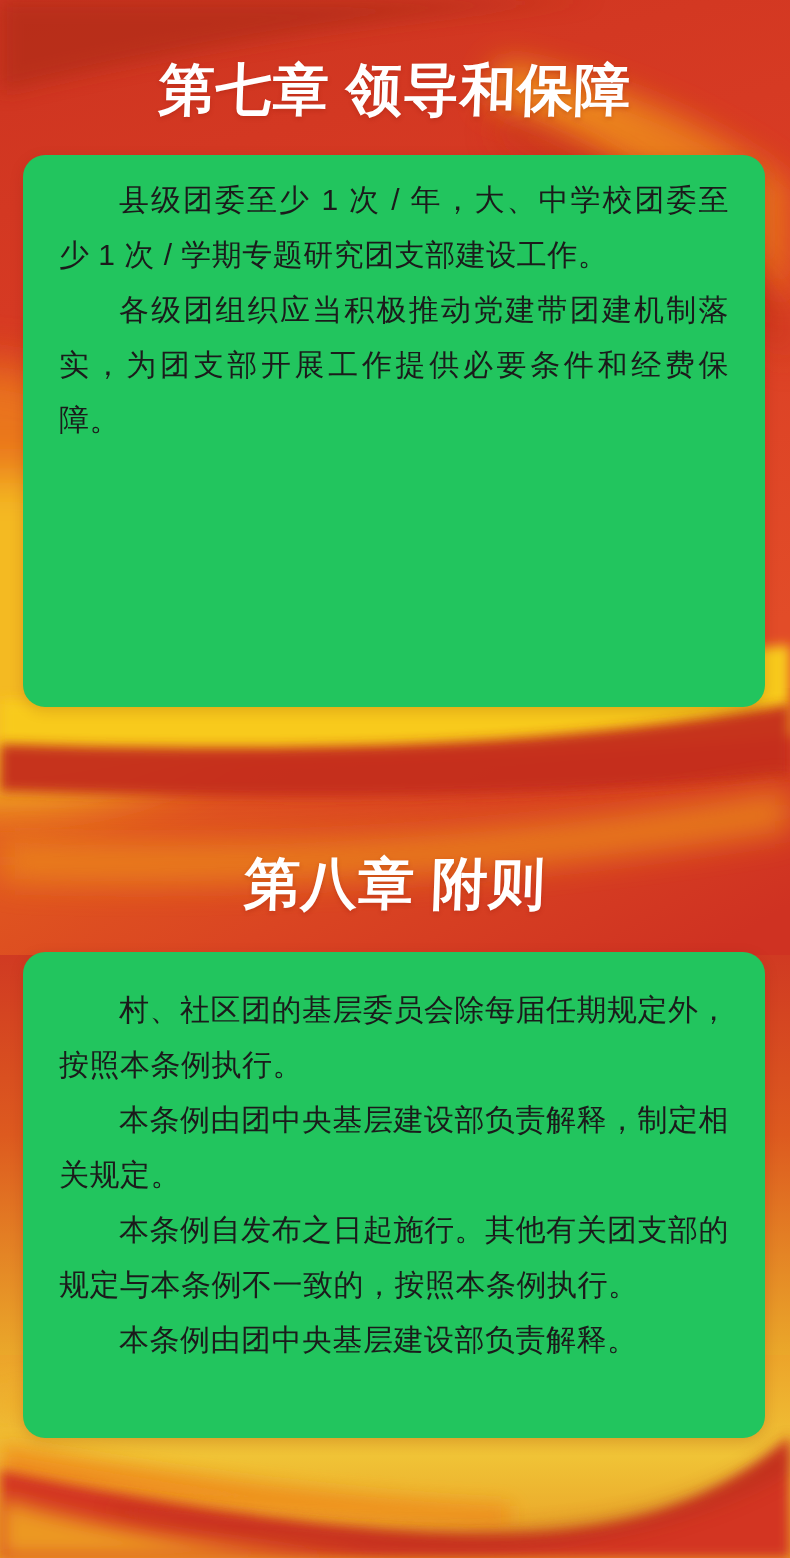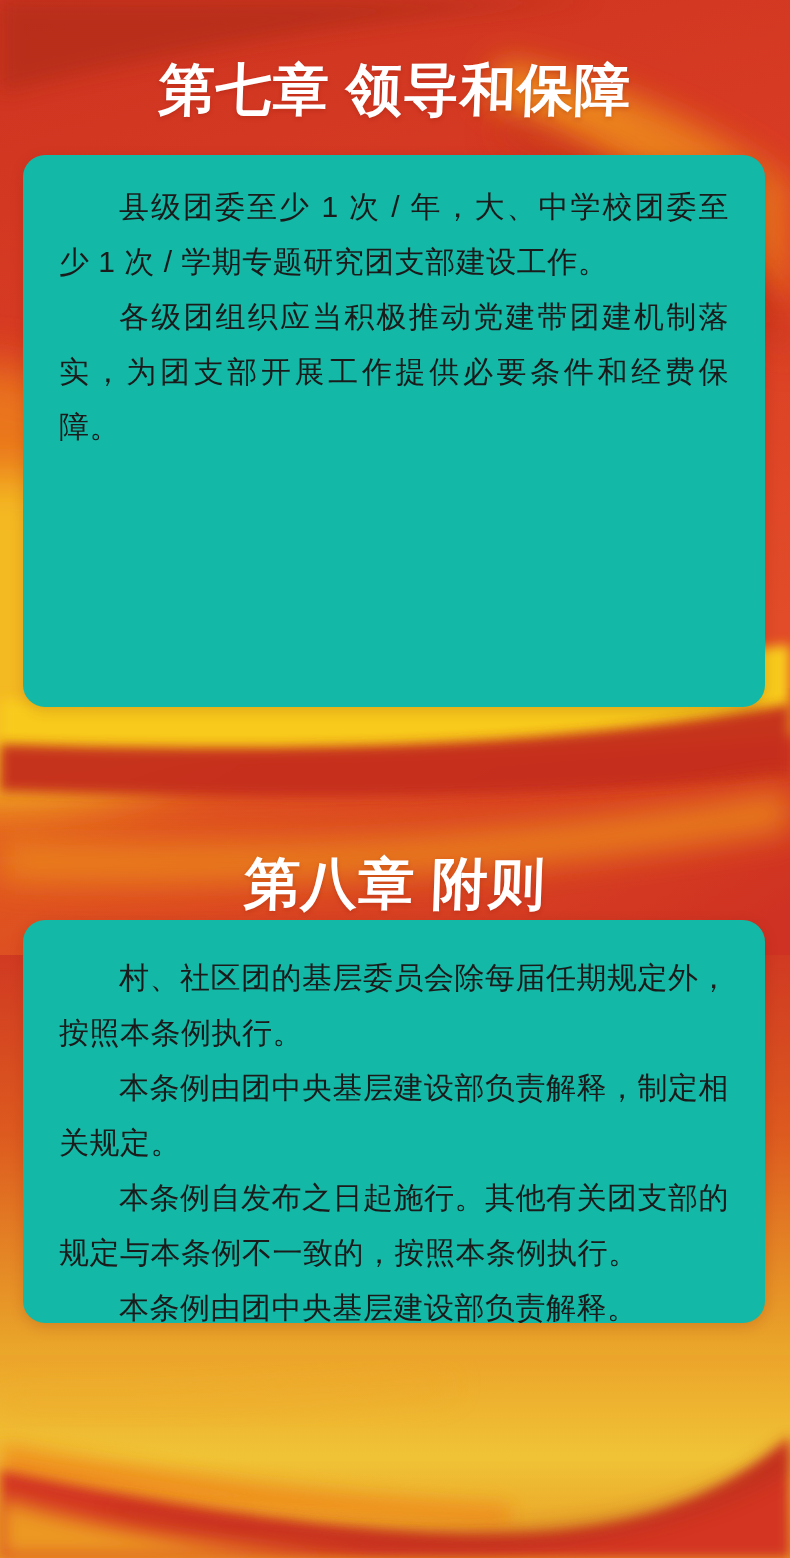--- a/index.html
+++ b/index.html
@@ -12,26 +12,26 @@
   .chapter-title{
     position:absolute;left:0;width:100%;margin:0;text-align:center;
     color:#ffffff;font-size:56px;font-weight:900;letter-spacing:1px;
     line-height:1.15;transform:skewX(-2deg);
     text-shadow:0 2px 4px rgba(140,25,5,.25);
   }
   .title-7{top:58px;}
   .title-8{top:852px;}
   .card{
     position:absolute;left:23px;width:742px;box-sizing:border-box;
-    background:#14b8a6;border-radius:22px;overflow:hidden;
-    padding:24px 36px 20px 36px;
+    background:#22c55e;border-radius:22px;overflow:hidden;
+    padding:17px 36px 20px 36px;
     box-shadow:0 4px 14px rgba(120,20,5,.18);
   }
   .card-7{top:155px;height:552px;}
-  .card-8{top:920px;height:403px;padding-top:30px;}
+  .card-8{top:952px;height:486px;padding-top:30px;}
   .card p{
     margin:0;font-size:30px;line-height:55px;color:#1b1b1b;
     text-align:justify;text-justify:inter-ideograph;
     text-indent:2em;letter-spacing:.5px;
   }
 </style>
 </head>
 <body>
 
 <div class="poster">

